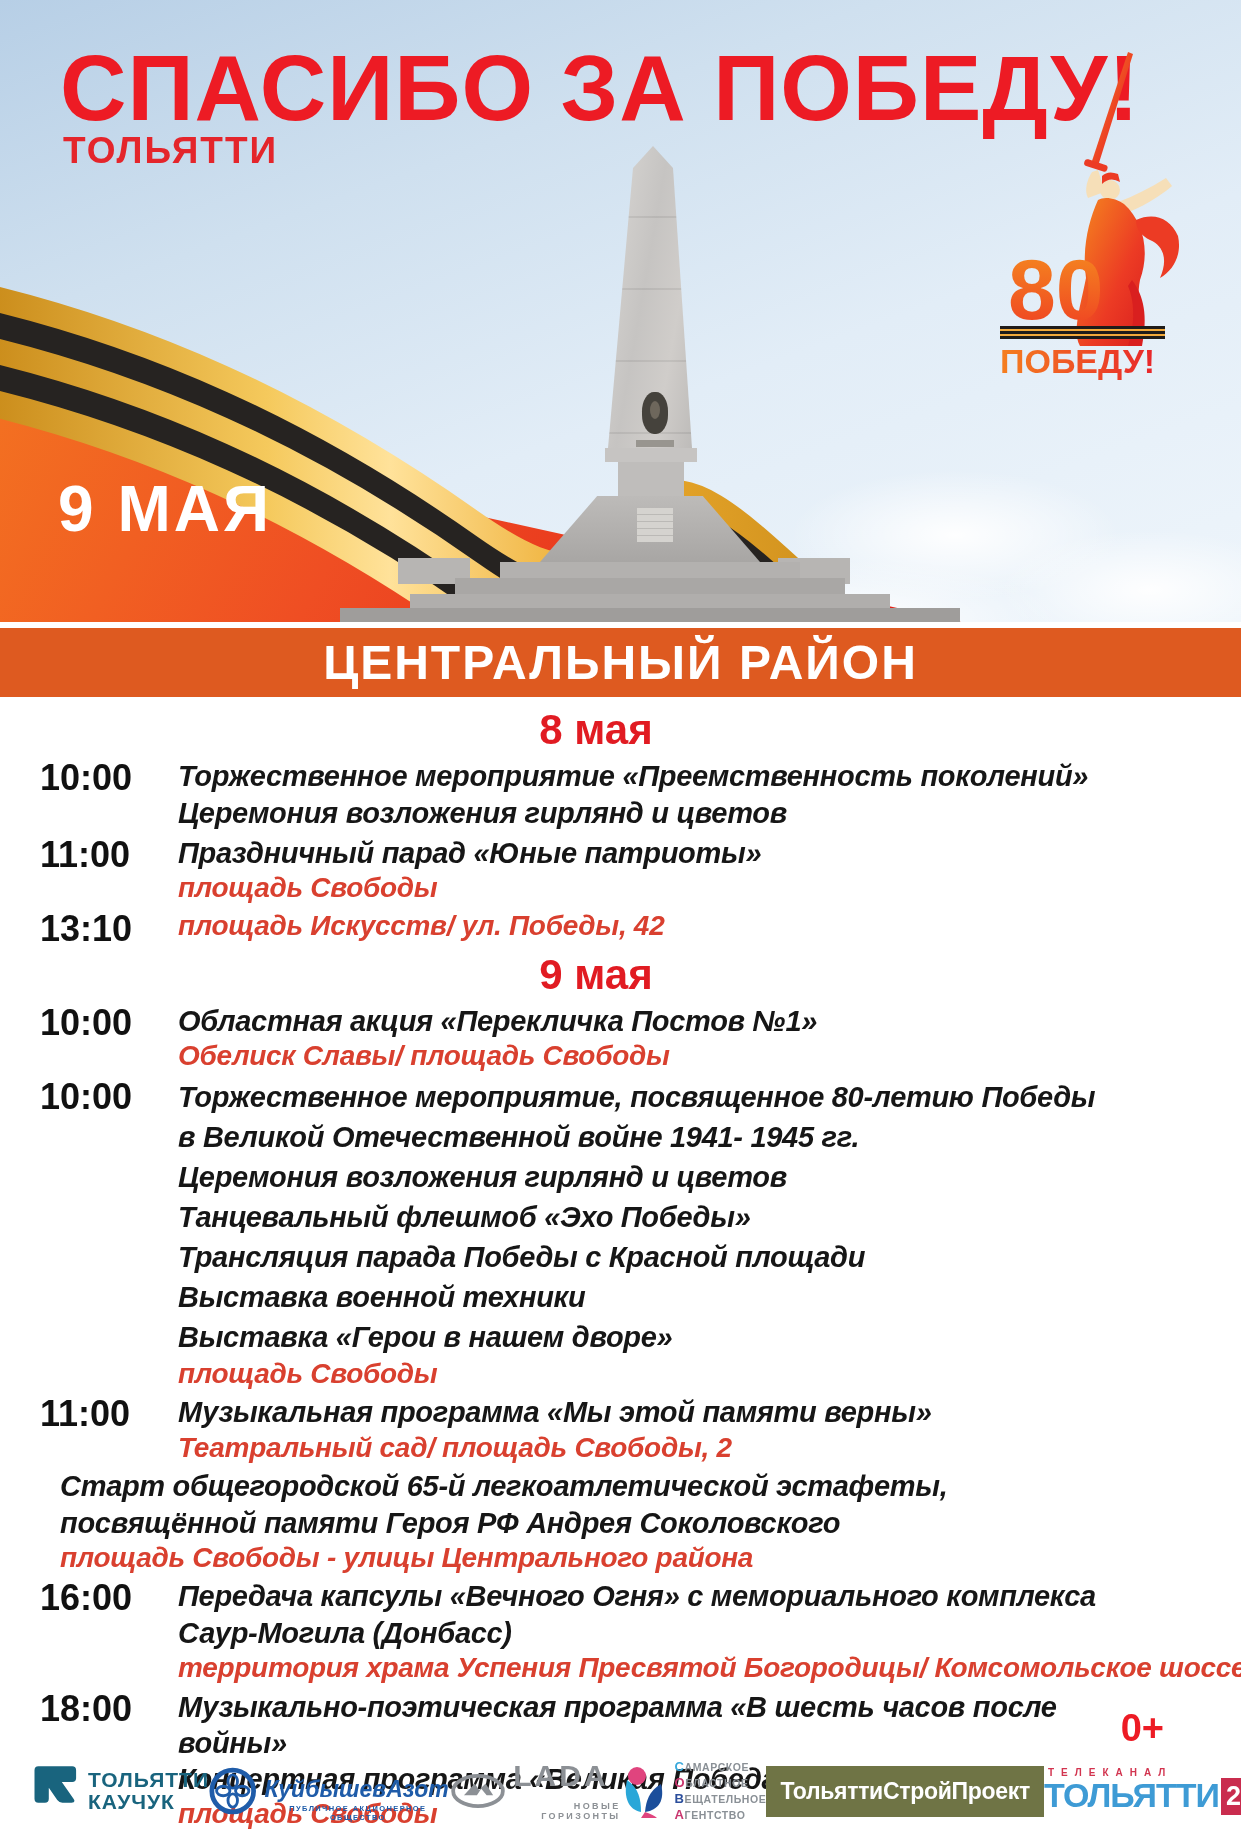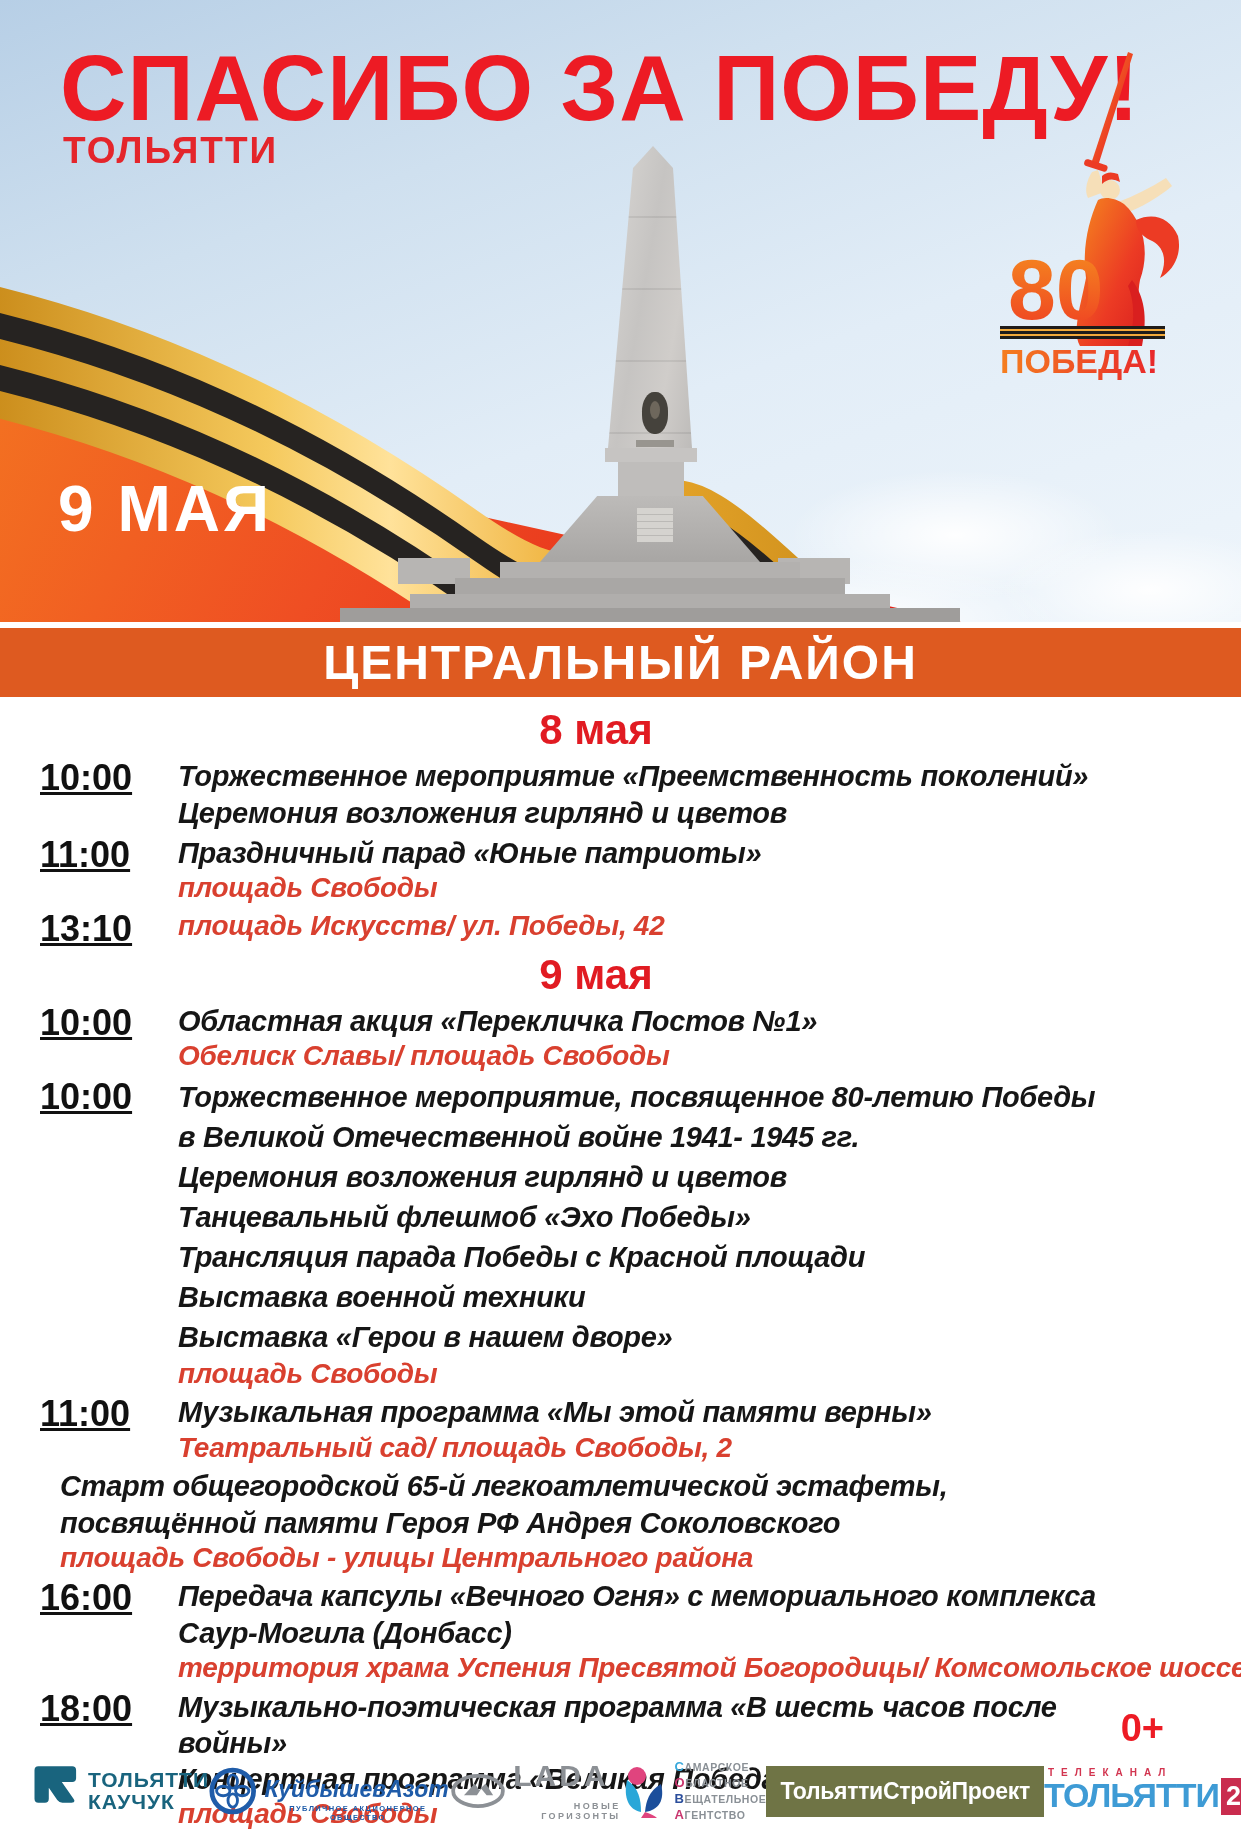--- a/index.html
+++ b/index.html
@@ -66,21 +66,21 @@
 
   
   .district-bar{position:absolute;left:0;top:628px;width:1241px;height:69px;background:#de5a20;
         display:flex;align-items:center;justify-content:center;}
   .district-bar span{color:#fff;font-size:48px;font-weight:bold;letter-spacing:2px;}
 
   
   .schedule{position:absolute;left:0;top:704px;width:1190px;padding:0 38px 0 40px;box-sizing:border-box;}
   .day-heading{color:#e11b22;font-size:42px;font-weight:bold;text-align:center;line-height:1.15;margin:2px 0 4px 0;}
   .event{display:flex;margin-bottom:4px;}
-  .event .time{flex:0 0 118px;font-size:36px;font-weight:bold;color:#111;line-height:1.0;padding-top:2px;text-decoration:underline;}
+  .event .time{flex:0 0 118px;font-size:36px;font-weight:bold;color:#111;line-height:1.0;padding-top:2px;}
   .event .details{flex:1;padding-left:20px;font-style:italic;}
   .event .line{font-size:29px;font-weight:bold;color:#161616;line-height:1.25;letter-spacing:-.3px;}
   .event.spread .line{line-height:1.38;}
   .event .venue{font-size:28px;font-weight:bold;color:#d9402f;line-height:1.2;letter-spacing:-.3px;white-space:nowrap;}
   .age{position:absolute;right:26px;top:1003px;color:#ed1b24;font-size:38px;font-weight:bold;}
 
   
   .footer{position:absolute;left:28px;right:28px;top:1756px;height:70px;
         display:flex;align-items:center;justify-content:space-between;}
   .flogo{display:flex;align-items:center;gap:8px;}
@@ -174,21 +174,21 @@
 
         <path d="M86 152 C102 146 118 138 134 128 L140 136 C126 148 108 158 92 164 Z" fill="#f6dfb8"></path>
 
         <path d="M66 150 C56 172 50 200 54 228 C48 258 40 282 48 296 L104 296 C110 272 104 250 108 230 C118 202 112 172 92 154 C84 148 72 146 66 150 Z" fill="url(#figr)"></path>
 
         <path d="M104 170 C122 162 138 168 146 186 C150 204 142 220 128 228 C136 210 132 196 118 190 C110 186 104 180 104 170 Z" fill="#ec3b24"></path>
         <path d="M100 230 C112 246 116 266 110 296 L96 296 C104 272 102 250 96 236 Z" fill="#d91f1f"></path>
       </svg>
       <div class="num">80</div>
       <div class="ribbonline"></div>
-      <div class="lbl">ПОБЕДА!</div>
+      <div class="lbl">ПОБЕДУ!</div>
     </div>
   </div>
 
   <div class="district-bar">
     <span>ЦЕНТРАЛЬНЫЙ РАЙОН</span>
   </div>
 
   <div class="schedule">
 
     <div class="day-heading">8 мая</div>

